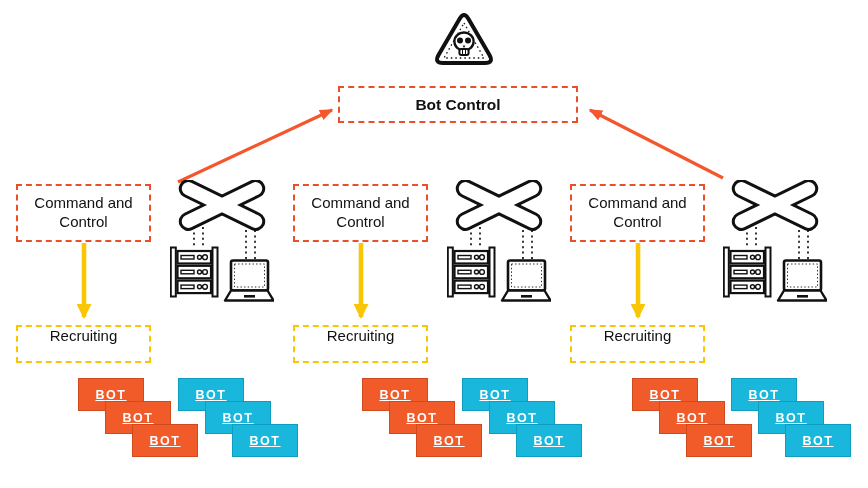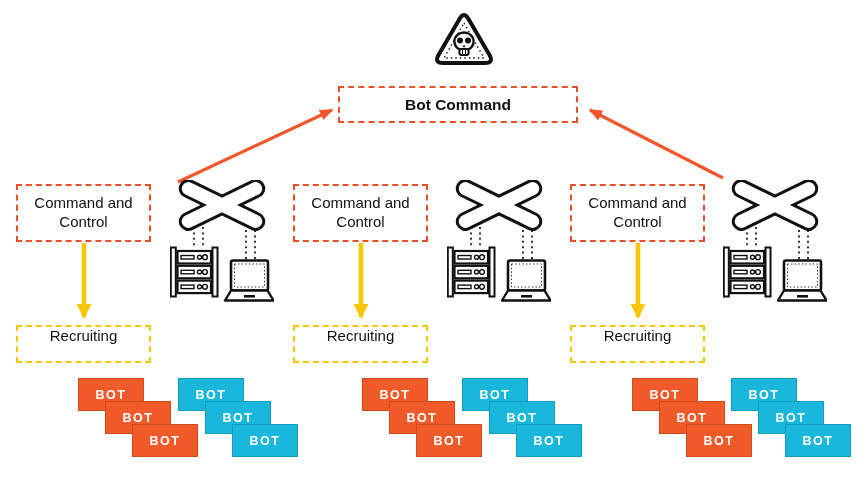--- a/index.html
+++ b/index.html
@@ -13,21 +13,21 @@
   .red-box{border:2px dashed #e8502a;background:#fff;display:flex;align-items:center;justify-content:center;text-align:center;z-index:2;}
   .yellow-box{border:2px dashed #f9c606;background:#fff;display:flex;justify-content:center;text-align:center;z-index:2;}
   .botmaster{left:338px;top:86px;width:240px;height:37px;font-weight:bold;font-size:15.5px;}
   .ccbox{top:184px;width:135px;height:58px;font-size:15px;line-height:1.25;padding:0 13px;}
   .recbox{top:325px;width:135px;height:38px;font-size:15px;}
   .cc1,.rec1{left:16px;} .cc2,.rec2{left:293px;} .cc3,.rec3{left:570px;}
   
   .bot-cluster{width:122px;height:80px;z-index:2;}
   .bot-badge{
     position:absolute;width:66px;height:33px;display:flex;align-items:center;justify-content:center;
-    color:#fff;font-weight:bold;font-size:12.5px;letter-spacing:1.6px;box-sizing:border-box;
+    color:#fff;font-weight:bold;font-size:12.5px;letter-spacing:1.6px;box-sizing:border-box;text-decoration:underline;
   }
   .bot-orange{background:#f15a29;border:1px solid #d14a1d;}
   .bot-cyan{background:#18b7db;border:1px solid #0e9dbe;}
   .b1{left:0;top:0;} .b2{left:27px;top:23px;} .b3{left:54px;top:46px;}
   .hazard-svg{z-index:2;}
 </style>
 </head>
 <body>
 
 <div id="stage">
@@ -108,21 +108,21 @@
       <ellipse cx="36" cy="35.5" rx="9.6" ry="9" fill="#fff" stroke="#111" stroke-width="2.3"></ellipse>
       <circle cx="32" cy="34.5" r="3" fill="#111"></circle>
       <circle cx="40" cy="34.5" r="3" fill="#111"></circle>
       <path d="M36 38.6 l-1.3 2.6 h2.6 Z" fill="#111"></path>
       <rect x="31.4" y="43" width="9.2" height="6" rx="2" fill="#fff" stroke="#111" stroke-width="2"></rect>
       <path d="M34.5 43.4 v5.2 M37.5 43.4 v5.2" stroke="#111" stroke-width="1"></path>
     </g>
   </svg>
 
   <div class="abs red-box botmaster">
-    <span>Bot Command</span>
+    <span>Bot Control</span>
   </div>
 
   <div class="abs red-box ccbox cc1">
     <span>Command and Control</span>
   </div>
   <div class="abs red-box ccbox cc2">
     <span>Command and Control</span>
   </div>
   <div class="abs red-box ccbox cc3">
     <span>Command and Control</span>

